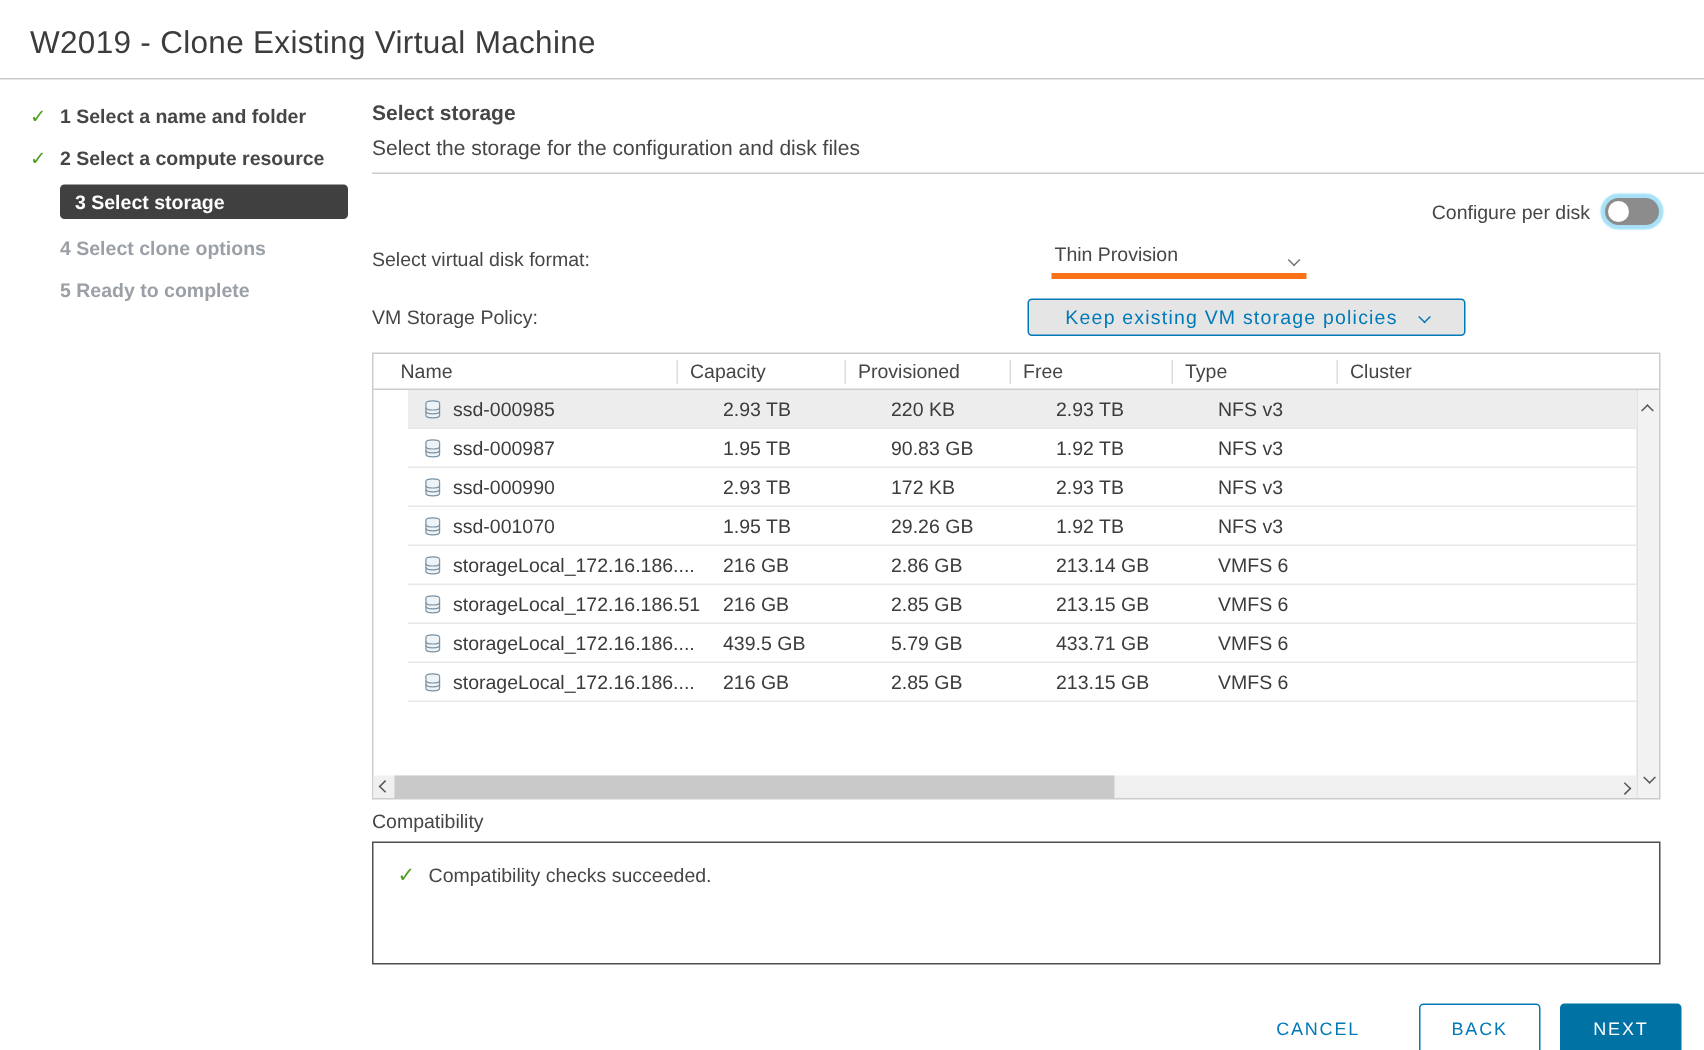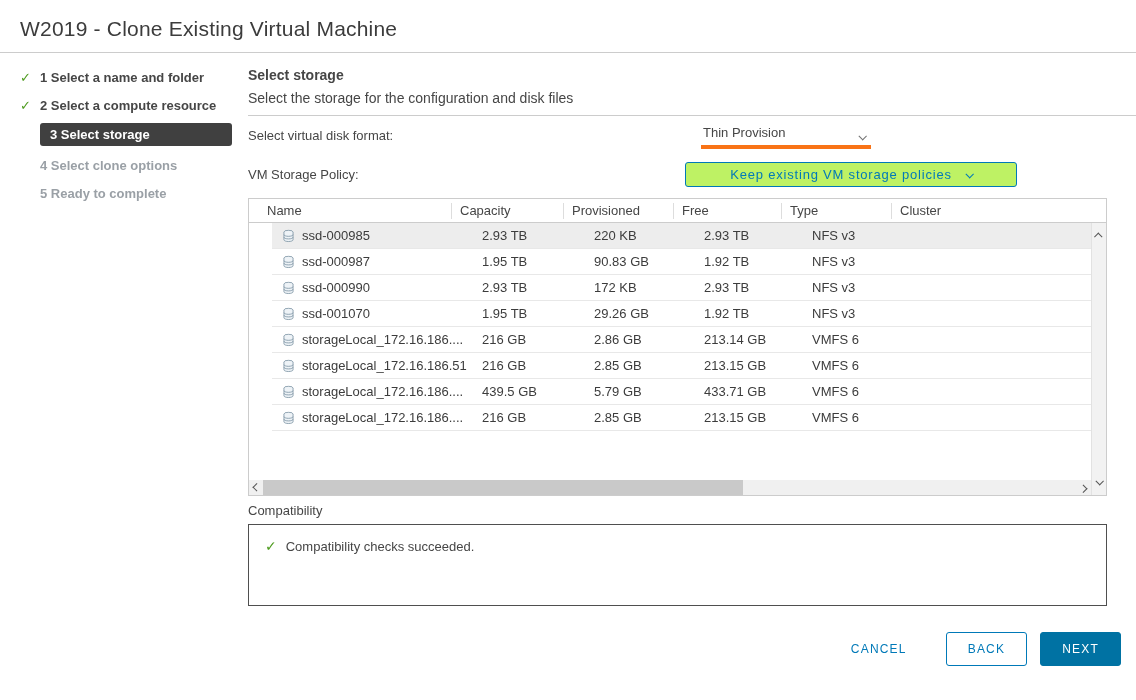--- a/index.html
+++ b/index.html
@@ -33,21 +33,21 @@
   .cfg-label { font-size:13px; margin-right:10px; }
   .toggle { width:36px; height:18px; background:#8c8c8c; border-radius:9px; position:relative; cursor:pointer;
             box-shadow:0 0 1px 3px rgba(93,200,240,.55); }
   .toggle .knob { position:absolute; left:2px; top:2px; width:14px; height:14px; background:#fff; border-radius:50%; }
 
   
   .form-row { display:flex; align-items:center; margin-top:6px; }
   .form-label { width:437px; flex:none; font-size:13px; }
   .select-ul { width:170px; display:flex; align-items:flex-end; justify-content:space-between;
                border-bottom:4px solid #f97316; padding:3px 6px 5px 2px; font-size:13px; cursor:pointer;margin-left:16px; }
-  .policy-btn { width:332px; height:25px; border:1px solid #0079b8; border-radius:3px; background:#bef264; color:#0079b8;
+  .policy-btn { width:292px; height:25px; border:1px solid #0079b8; border-radius:3px; background:#e5e5e5; color:#0079b8;
                 font-size:13px; font-weight:500; letter-spacing:.8px; display:flex; align-items:center; justify-content:center;
                 gap:14px; cursor:pointer; font-family:inherit; }
   .chev { display:inline-block; width:6px; height:6px; border-right:1.5px solid #737373; border-bottom:1.5px solid #737373; transform:rotate(45deg) translateY(-1px); }
   .chev.blue { border-color:#0079b8; }
 
   
   .dstable { margin:11px 29px 0 0; border:1px solid #cccccc; height:298px; display:flex; flex-direction:column; font-size:13px; }
   .tbl-header { display:flex; height:24px; align-items:center; border-bottom:1px solid #cccccc; color:#454545; padding-right:15px; }
   .hcell { padding-left:8px; height:16px; line-height:16px; border-left:1px solid #dddddd; cursor:pointer; }
   .hcell:first-child { border-left:none; padding-left:18px; }
@@ -117,20 +117,26 @@
       <span class="lbl">5 Ready to complete</span>
     </div>
   </div>
 
   <div class="main">
 
     <div class="sec-heading">Select storage</div>
     <div class="sec-sub">Select the storage for the configuration and disk files</div>
     <div class="sec-rule"></div>
 
+    <div class="cfg-row">
+      <span class="cfg-label">Configure per disk</span>
+      <span class="toggle">
+          <span class="knob"></span>
+        </span>
+    </div>
 
     <div class="form-row">
       <span class="form-label">Select virtual disk format:</span>
       <span class="select-ul">
         <span>Thin Provision</span>
         <span class="chev down"></span>
       </span>
     </div>
 
     <div class="form-row" style="margin-top:13px;">

